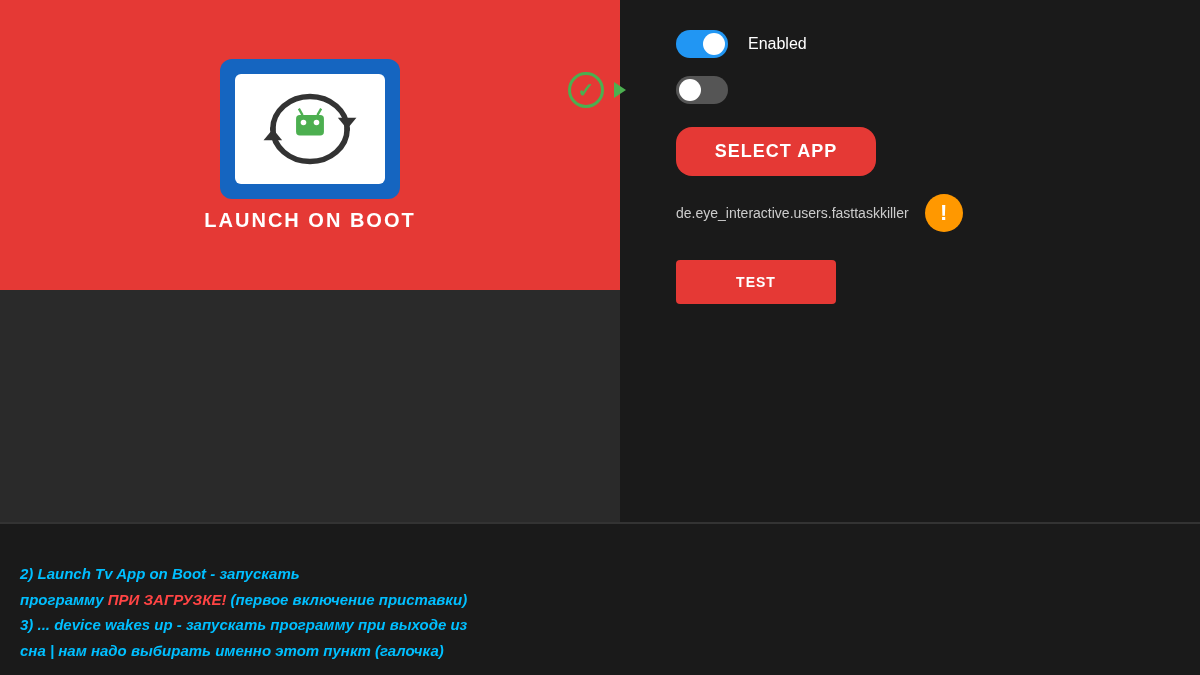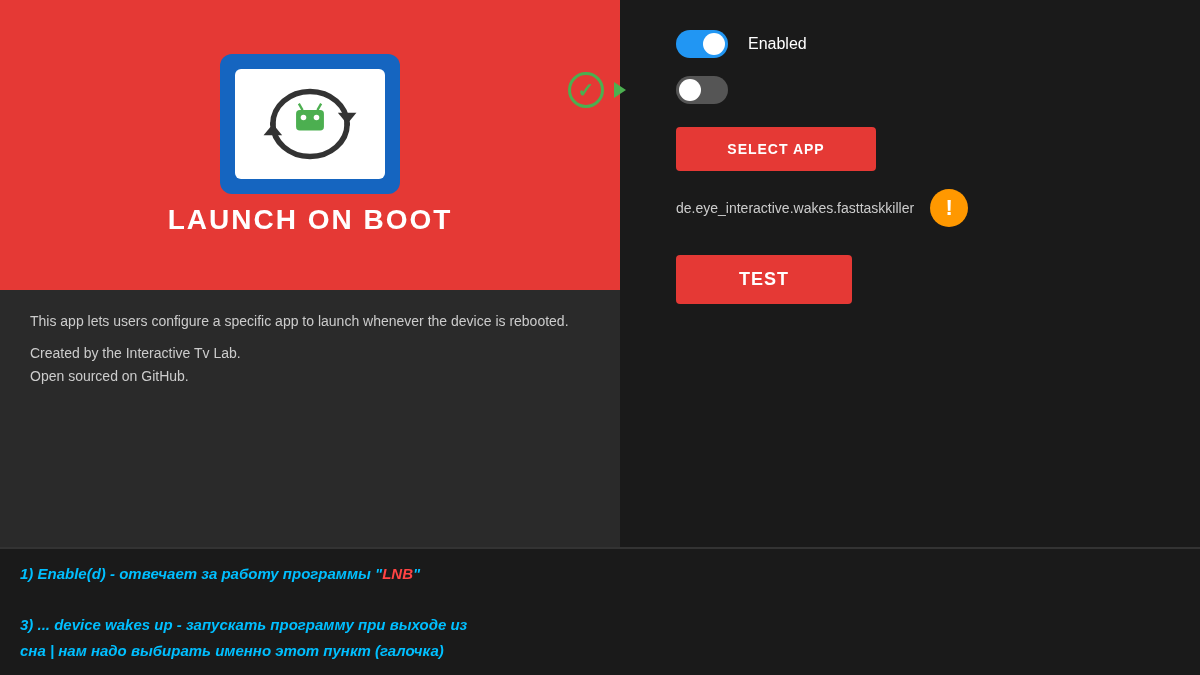--- a/index.html
+++ b/index.html
@@ -66,21 +66,21 @@
     .arrows-container {
       position: absolute;
       width: 130px;
       height: 90px;
       display: flex;
       align-items: center;
       justify-content: center;
     }
 
     .app-title {
-      font-size: 28px;
+      font-size: 20px;
       font-weight: 900;
       color: white;
       letter-spacing: 2px;
       text-transform: uppercase;
     }
 
     .app-description {
       padding: 20px 30px;
       color: #cccccc;
       font-size: 14px;
@@ -174,71 +174,71 @@
       right: -8px;
       width: 0;
       height: 0;
       border-top: 8px solid transparent;
       border-bottom: 8px solid transparent;
       border-left: 12px solid #4caf50;
     }
 
     
     .select-app-btn {
+      background: #e53935;
+      color: white;
+      border: none;
+      padding: 14px 24px;
+      font-size: 18px;
+      font-weight: 700;
+      cursor: pointer;
+      border-radius: 16px;
+      letter-spacing: 1px;
+      width: 200px;
+      margin-top: 5px;
+    }
+
+    
+    .app-package-row {
+      display: flex;
+      align-items: center;
+      gap: 16px;
+    }
+
+    .app-package-text {
+      color: #cccccc;
+      font-size: 14px;
+    }
+
+    .warning-icon {
+      width: 38px;
+      height: 38px;
+      background: #ff9800;
+      border-radius: 50%;
+      display: flex;
+      align-items: center;
+      justify-content: center;
+      color: white;
+      font-size: 22px;
+      font-weight: 900;
+      flex-shrink: 0;
+    }
+
+    
+    .test-btn {
       background: #e53935;
       color: white;
       border: none;
       padding: 14px 24px;
       font-size: 14px;
       font-weight: 700;
       cursor: pointer;
       border-radius: 4px;
       letter-spacing: 1px;
-      width: 200px;
-      margin-top: 5px;
-    }
-
-    
-    .app-package-row {
-      display: flex;
-      align-items: center;
-      gap: 16px;
-    }
-
-    .app-package-text {
-      color: #cccccc;
-      font-size: 14px;
-    }
-
-    .warning-icon {
-      width: 38px;
-      height: 38px;
-      background: #ff9800;
-      border-radius: 50%;
-      display: flex;
-      align-items: center;
-      justify-content: center;
-      color: white;
-      font-size: 22px;
-      font-weight: 900;
-      flex-shrink: 0;
-    }
-
-    
-    .test-btn {
-      background: #e53935;
-      color: white;
-      border: none;
-      padding: 14px 24px;
-      font-size: 18px;
-      font-weight: 700;
-      cursor: pointer;
-      border-radius: 4px;
-      letter-spacing: 1px;
-      width: 176px;
+      width: 160px;
       margin-top: 10px;
     }
 
     
     .bottom-panel {
       background: #1a1a1a;
       padding: 12px 20px;
       border-top: 2px solid #333;
     }
 
@@ -273,24 +273,20 @@
               <circle cx="77" cy="43" r="3" fill="white"></circle>
 
               <line x1="62" y1="35" x2="58" y2="28" stroke="#4caf50" stroke-width="2.5"></line>
               <line x1="78" y1="35" x2="82" y2="28" stroke="#4caf50" stroke-width="2.5"></line>
             </svg>
           </div>
         </div>
       </div>
       <div class="app-title">LAUNCH ON BOOT</div>
     </div>
-    <div class="app-description">
-      <p>This app lets users configure a specific app to launch whenever the device is rebooted.</p>
-      <p>Created by the Interactive Tv Lab.<br>Open sourced on GitHub.</p>
-    </div>
   </div>
 
   <div class="right-panel">
 
     <div class="toggle-row">
       <div class="toggle-switch on">
         <div class="toggle-thumb"></div>
       </div>
       <span class="toggle-label">Enabled</span>
     </div>
@@ -303,28 +299,28 @@
         <div class="check-arrow"></div>
       </div>
       <div class="toggle-switch off">
         <div class="toggle-thumb"></div>
       </div>
     </div>
 
     <button class="select-app-btn">SELECT APP</button>
 
     <div class="app-package-row">
-      <span class="app-package-text">de.eye_interactive.wakes.fasttaskkiller</span>
+      <span class="app-package-text">de.eye_interactive.users.fasttaskkiller</span>
       <div class="warning-icon">!</div>
     </div>
 
     <button class="test-btn">TEST</button>
 
   </div>
 </div>
 
 <div class="bottom-panel">
   <div class="annotation-text">
-    <span>1) <span style="color:#00bfff;">Enable(d)</span> - отвечает за работу программы "<span style="color:#ff4444;">LNB</span>"</span><br>
     <br>
+    <span>2) <span style="color:#00bfff;">Launch Tv App on Boot</span> - запускать<br>программу <span style="color:#ff4444;">ПРИ ЗАГРУЗКЕ!</span> (первое включение приставки)</span><br>
     <span>3) ... <span style="color:#00bfff;margin-top:35px;">device wakes up</span> - запускать программу при выходе из<br>сна | нам надо выбирать именно этот пункт (галочка)</span>
   </div>
 </div>
 
 </body></html>

